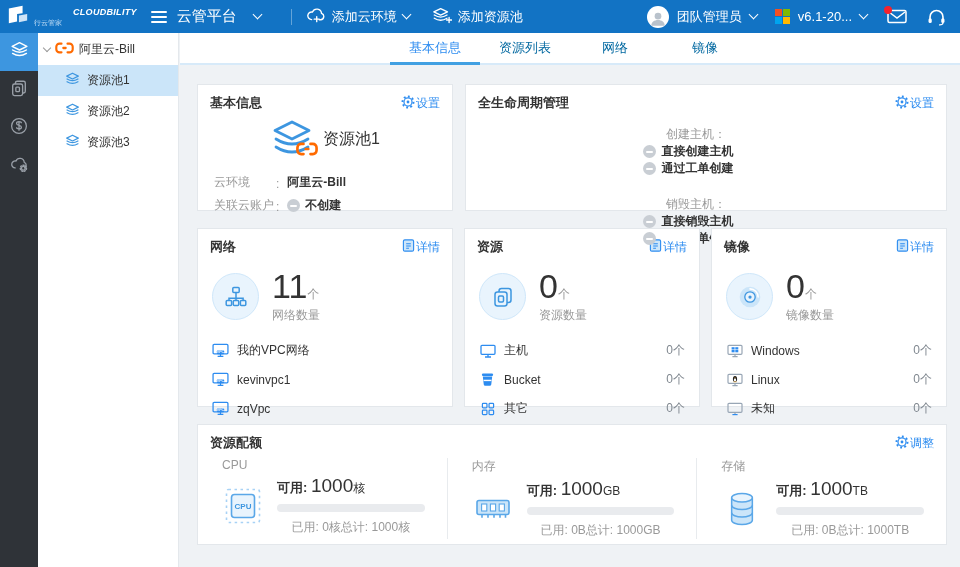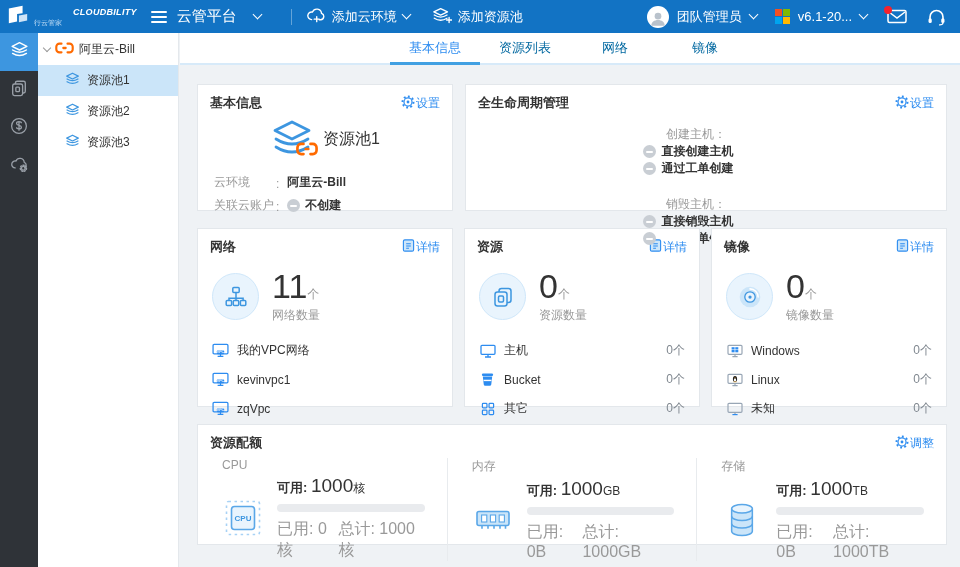--- a/index.html
+++ b/index.html
@@ -90,21 +90,21 @@
   .quota-sec + .quota-sec { border-left:1px solid #E8EBEE; }
   .q-label { font-size:12px; color:#999; margin-bottom:3px; }
   .q-main { display:flex; align-items:center; gap:13px; }
   .q-icon { width:42px; display:flex; justify-content:center; flex:none; }
   .q-right { flex:1; }
   .q-avail { font-size:13px; font-weight:bold; color:#333; }
   .q-num { font-size:19px; font-weight:normal; }
   .q-unit { font-size:12px; font-weight:normal; }
   .q-bar { height:8px; background:#E9EBEE; border-radius:4px; margin:7px 0; overflow:hidden; }
   .q-fill { height:100%; background:#41A0E2; width:0; }
-  .q-foot { display:flex; justify-content:flex-start; font-size:16px; color:#999; }
+  .q-foot { display:flex; justify-content:center; font-size:12px; color:#999; }
 </style>
 </head>
 <body>
 
 <div class="topbar">
   <div class="logo">
     <span>
       <svg width="22" height="22" viewBox="0 0 24 24">
           <path d="M2 5 L17 2 L17 10 L11 11 L11 19 L2 21 Z" fill="#fff"></path>
           <path d="M13 12.5 L22 11 L22 18 L13 20 Z" fill="#CFE4F7"></path>

